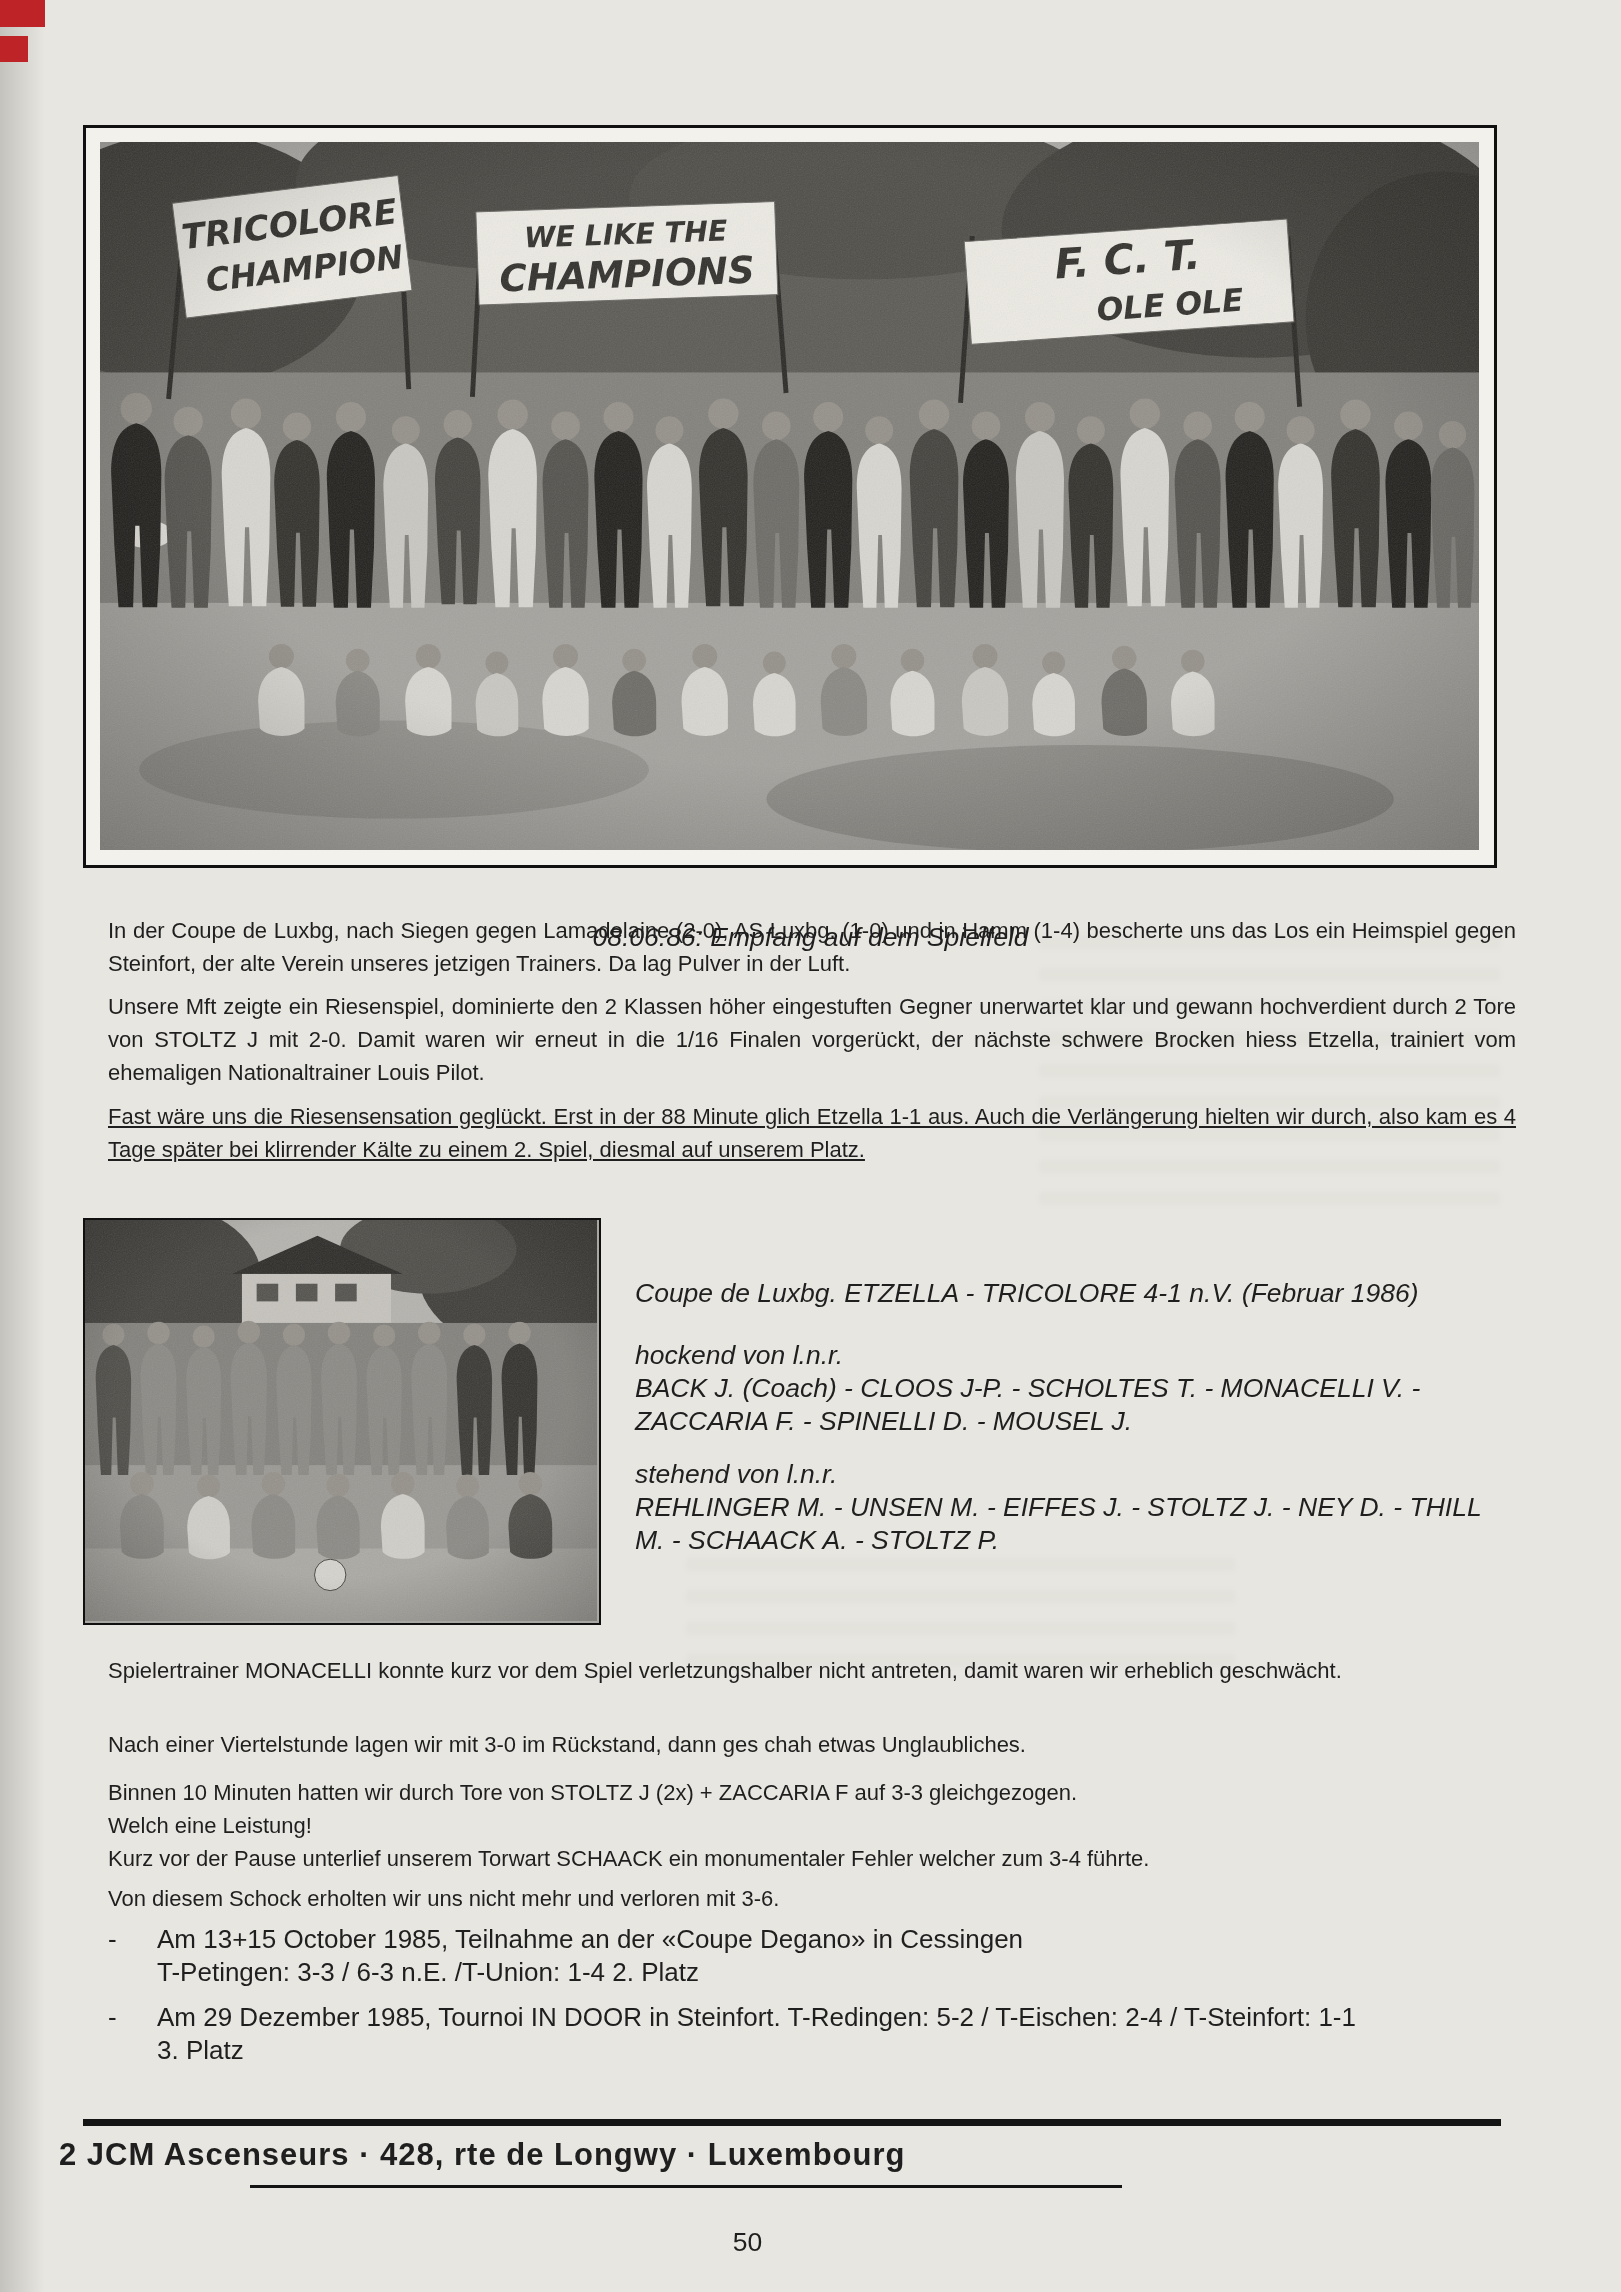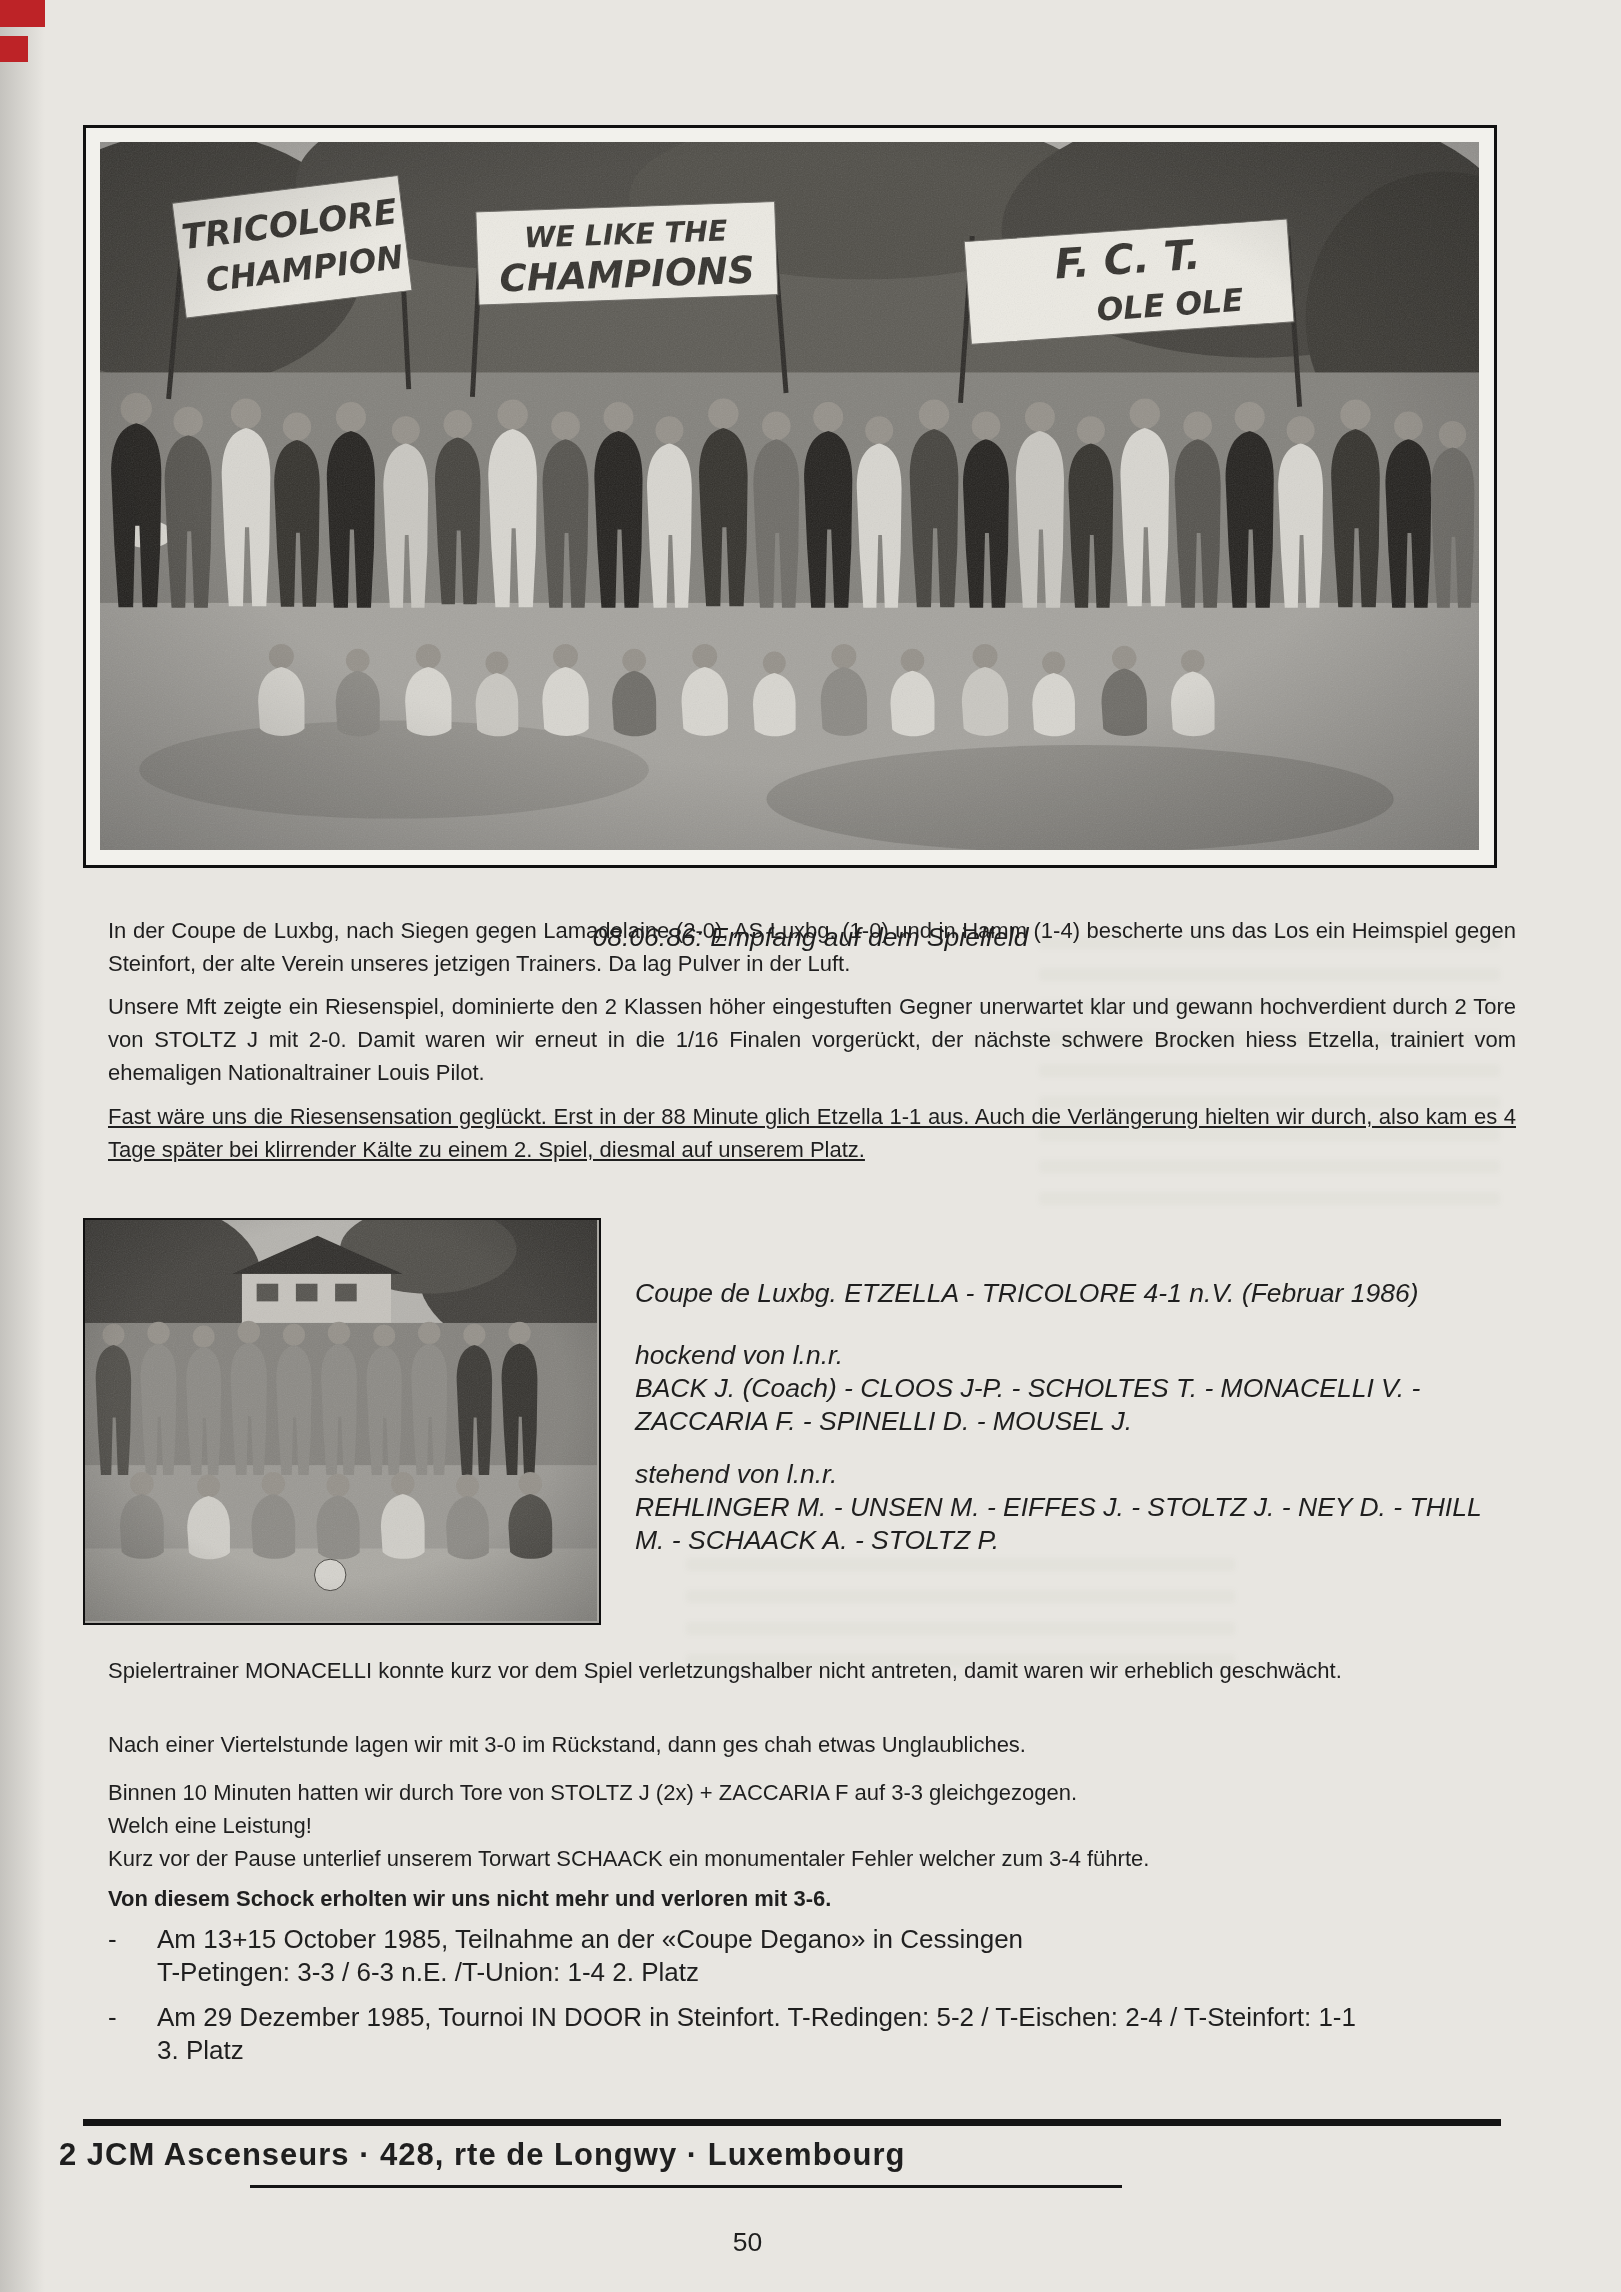--- a/index.html
+++ b/index.html
@@ -39,21 +39,21 @@
     text-align:center;font-style:italic;font-size:26.5px;line-height:29px;
   }
 
   
   .para{
     position:absolute;left:108px;width:1408px;
     font-size:22px;line-height:33px;text-align:justify;
     white-space:pre-line;
   }
   .p1{top:914px;} .p2{top:990px;} .p3{top:1100px;text-decoration:underline;}
-  .p4{top:1654px;} .p5{top:1728px;} .p6{top:1776px;} .p7{top:1882px;font-weight:bold;}
+  .p4{top:1654px;} .p5{top:1728px;} .p6{top:1776px;} .p7{top:1882px;}
 
   
   .photo2{
     position:absolute;left:83px;top:1218px;width:518px;height:407px;
     box-sizing:border-box;border:2.9px solid var(--frame);background:#a9a7a2;
   }
   .photo2 svg{display:block;width:512px;height:401px;}
   .photo2-text{
     position:absolute;left:635px;top:1277px;width:882px;
     font-style:italic;font-size:26.5px;line-height:33px;

